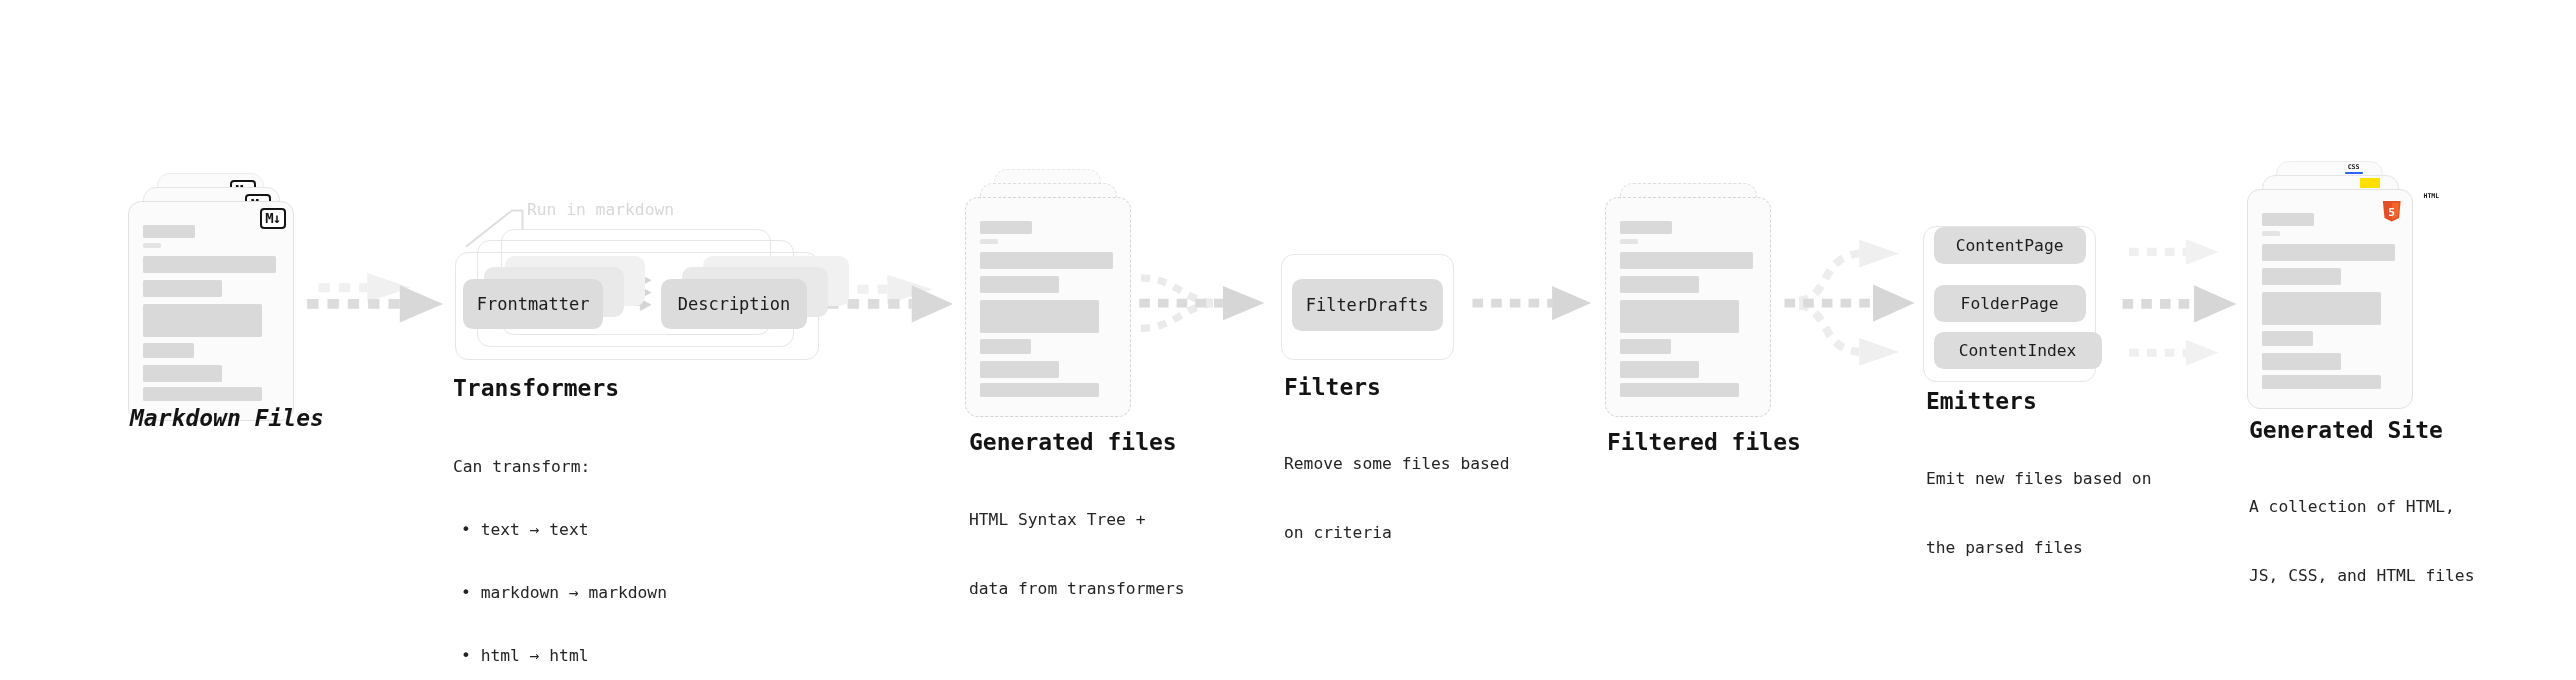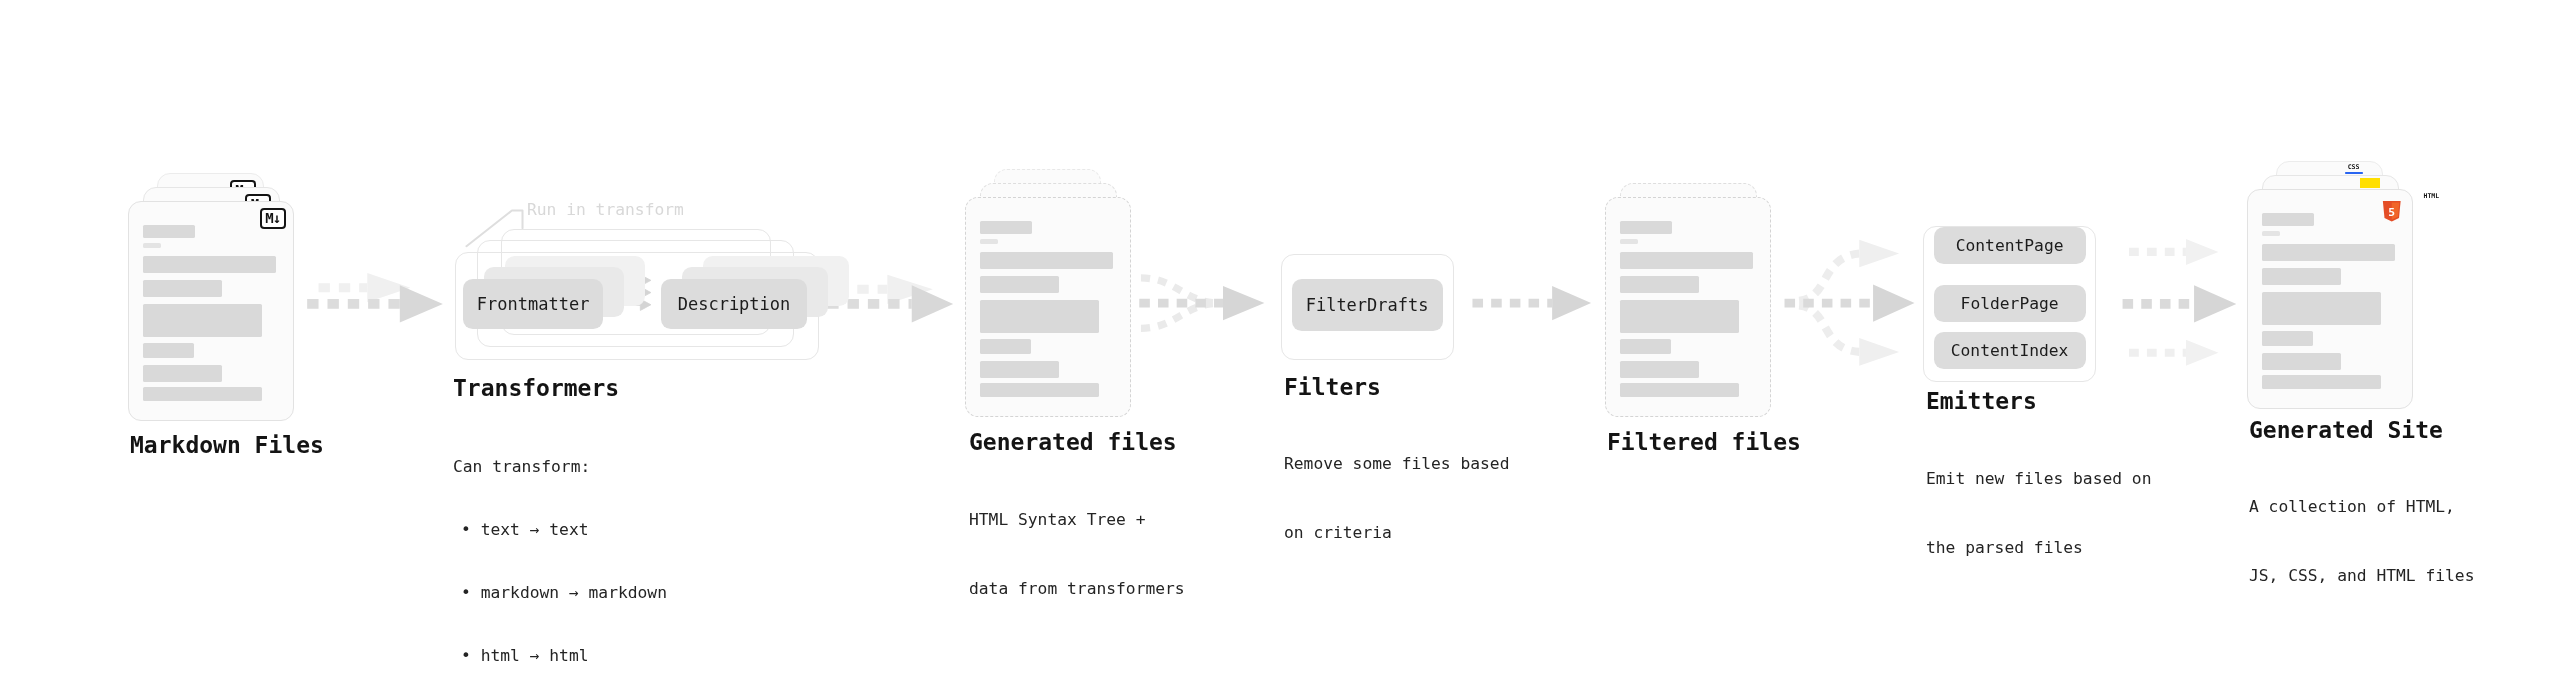--- a/index.html
+++ b/index.html
@@ -142,23 +142,23 @@
           <i class="bar b2"></i>
           <i class="bar b3"></i>
           <i class="bar b4"></i>
         <i class="bar b5"></i>
           <i class="bar b6"></i>
           <i class="bar b7"></i>
           <i class="bar b8"></i>
       </div>
     </div>
   </div>
-  <div class="caption layer" style="left:130px;top:432px;">Markdown Files</div>
-
-  <div class="annotation layer" style="left:527px;top:200px;">Run in transform</div>
+  <div class="caption layer" style="left:130px;top:405px;font-style:italic;">Markdown Files</div>
+
+  <div class="annotation layer" style="left:527px;top:200px;">Run in markdown</div>
   <div class="abs layer" style="left:455px;top:229px;width:364px;height:131px;">
     <div class="frame" style="left:46px;top:0;width:270px;height:106px;"></div>
     <div class="frame" style="left:22px;top:10.6px;width:317px;height:107px;"></div>
     <div class="frame" style="left:0;top:23px;width:364px;height:108px;"></div>
     <div class="step-box ghost2" style="left:50px;top:27px;width:140px;height:50px;"></div>
     <div class="step-box ghost1" style="left:29px;top:38px;width:140px;height:50px;"></div>
     <div class="step-box ghost2" style="left:248px;top:27px;width:146px;height:50px;"></div>
     <div class="step-box ghost1" style="left:227px;top:38px;width:146px;height:50px;"></div>
     <div class="step-box" style="left:8.1px;top:50px;width:140px;height:50px;">Frontmatter</div>
     <div class="step-box" style="left:206px;top:50px;width:146px;height:50px;">Description</div>
@@ -217,21 +217,21 @@
           <i class="bar b8"></i>
       </div>
     </div>
   </div>
   <div class="caption layer" style="left:1607px;top:429px;">Filtered files</div>
 
   <div class="abs layer" style="left:1923px;top:226px;width:173px;height:156px;">
     <div class="frame filled" style="left:0;top:0;width:173px;height:156px;"></div>
     <div class="pill" style="left:10.6px;top:1px;width:152px;height:37px;">ContentPage</div>
     <div class="pill" style="left:10.6px;top:59px;width:152px;height:37px;">FolderPage</div>
-    <div class="pill" style="left:10.6px;top:106px;width:152px;height:37px;">ContentIndex</div>
+    <div class="pill" style="left:10.6px;top:106px;width:168px;height:37px;">ContentIndex</div>
   </div>
   <div class="caption layer" style="left:1926px;top:388px;">Emitters</div>
   <div class="sub layer" style="left:1926px;top:421px;">
     <div>Emit new files based on</div>
     <div>the parsed files</div>
   </div>
 
   <div class="abs layer" style="left:2247px;top:161px;width:166px;height:248px;">
     <div class="doc solid back2" style="left:29px;top:0;width:107px;height:203px;">
       <span class="css-badge">

